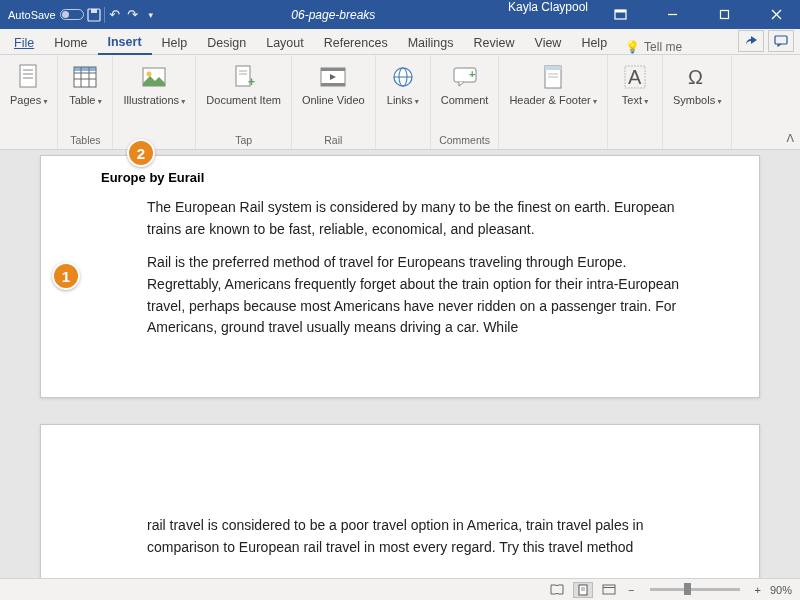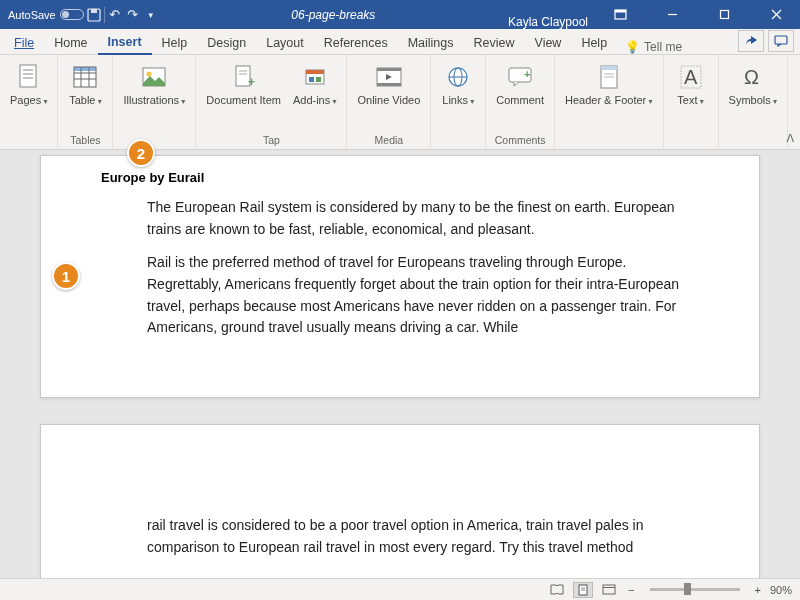--- a/index.html
+++ b/index.html
@@ -5,21 +5,21 @@
 * { margin: 0; padding: 0; box-sizing: border-box; font-family: "Segoe UI", Arial, sans-serif; }
 body { width: 800px; height: 600px; background: #e6e6e6; overflow: hidden; display: flex; flex-direction: column; }
 .titlebar { background: #2b579a; height: 29px; display: flex; align-items: center; color: white; font-size: 12px; }
 .titlebar .left { display: flex; align-items: center; gap: 2px; padding-left: 8px; }
 .autosave { display: flex; align-items: center; gap: 4px; font-size: 11px; }
 .toggle { width: 24px; height: 11px; border: 1px solid #fff; border-radius: 6px; position: relative; opacity: 0.7; }
 .toggle::after { content: ''; position: absolute; width: 7px; height: 7px; background: #fff; border-radius: 50%; top: 1px; left: 1px; }
 .qat-icon { width: 16px; height: 16px; display: flex; align-items: center; justify-content: center; opacity: 0.9; font-size: 13px; }
 .qat-sep { width: 1px; height: 16px; background: rgba(255,255,255,0.3); }
 .titlebar .center { flex: 1; text-align: center; font-size: 12px; font-style: italic; }
-.titlebar .right { display: flex; align-items: flex-end; gap: 12px; padding-right: 4px; }
+.titlebar .right { display: flex; align-items: flex-start; gap: 12px; padding-right: 4px; }
 .user { font-size: 12px; }
 .winbtn { width: 40px; height: 29px; display: flex; align-items: center; justify-content: center; font-size: 12px; }
 .winbtn.close { background: transparent; }
 .tabs { background: #f3f2f1; height: 26px; display: flex; align-items: flex-end; padding: 0 4px; border-bottom: 1px solid #d4d4d4; }
 .tab { padding: 5px 10px 4px; font-size: 12.5px; color: #444; cursor: pointer; }
 .tab.active { color: #2b579a; font-weight: 600; border-bottom: 2px solid #2b579a; margin-bottom: -1px; }
 .tab.file { color: #2b579a; text-decoration: underline; }
 .tabs .spacer { flex: 1; }
 .tellme { display: flex; align-items: center; gap: 4px; font-size: 12px; color: #666; padding: 0 8px; }
 .tabicon { width: 26px; height: 22px; display: flex; align-items: center; justify-content: center; border: 1px solid #c8c8c8; margin: 0 2px 2px; font-size: 12px; }
@@ -186,50 +186,39 @@
         <div class="ricon">
           <svg width="24" height="26" viewBox="0 0 24 26">
                 <rect x="4" y="2" width="14" height="20" fill="#fff" stroke="#888"></rect>
                 <line x1="7" y1="7" x2="15" y2="7" stroke="#aaa"></line>
                 <line x1="7" y1="10" x2="15" y2="10" stroke="#aaa"></line>
                 <text x="16" y="22" font-size="12" fill="#5a9e5a" font-weight="bold">+</text>
               </svg>
         </div>
         <div class="rlabel">Document Item</div>
       </div>
-      <div class="rbtn">
-        <div class="ricon">
-          <svg width="24" height="24" viewBox="0 0 24 24">
-                <rect x="3" y="5" width="18" height="14" fill="#fff" stroke="#888"></rect>
-                <rect x="3" y="5" width="18" height="4" fill="#d66a3a"></rect>
-                <rect x="6" y="12" width="5" height="5" fill="#4a7fb5"></rect>
-                <rect x="13" y="12" width="5" height="5" fill="#5a9e5a"></rect>
-              </svg>
-        </div>
-        <div class="rlabel drop">Add-ins</div>
-      </div>
     </div>
     <div class="label">Tap</div>
   </div>
 
   <div class="group">
     <div class="items">
       <div class="rbtn">
         <div class="ricon">
           <svg width="28" height="22" viewBox="0 0 28 22">
                 <rect x="2" y="2" width="24" height="18" fill="#fff" stroke="#888"></rect>
                 <rect x="2" y="2" width="24" height="3" fill="#888"></rect>
                 <rect x="2" y="17" width="24" height="3" fill="#888"></rect>
                 <path d="M11 8 L17 11 L11 14 Z" fill="#666"></path>
               </svg>
         </div>
         <div class="rlabel">Online Video</div>
       </div>
     </div>
-    <div class="label">Media</div>
+    <div class="label">Rail</div>
   </div>
 
   <div class="group">
     <div class="items">
       <div class="rbtn">
         <div class="ricon">
           <svg width="24" height="24" viewBox="0 0 24 24">
                 <circle cx="12" cy="12" r="9" fill="#fff" stroke="#4a7fb5" stroke-width="1.3"></circle>
                 <ellipse cx="12" cy="12" rx="4" ry="9" fill="none" stroke="#4a7fb5" stroke-width="1.1"></ellipse>
                 <line x1="3" y1="12" x2="21" y2="12" stroke="#4a7fb5" stroke-width="1.1"></line>

